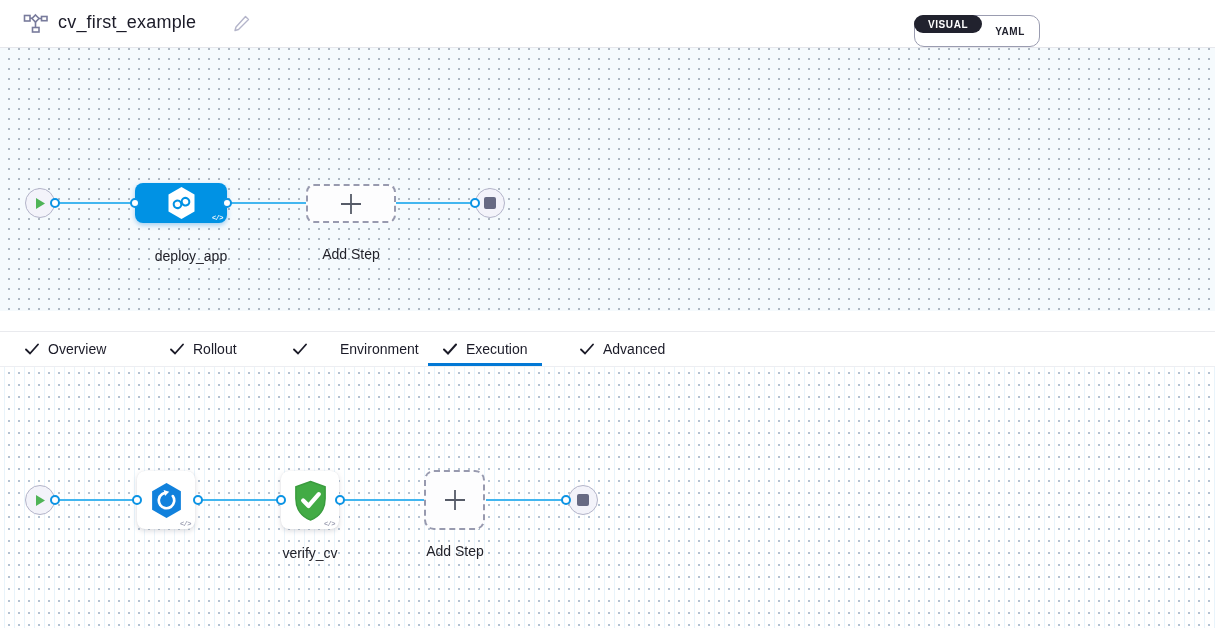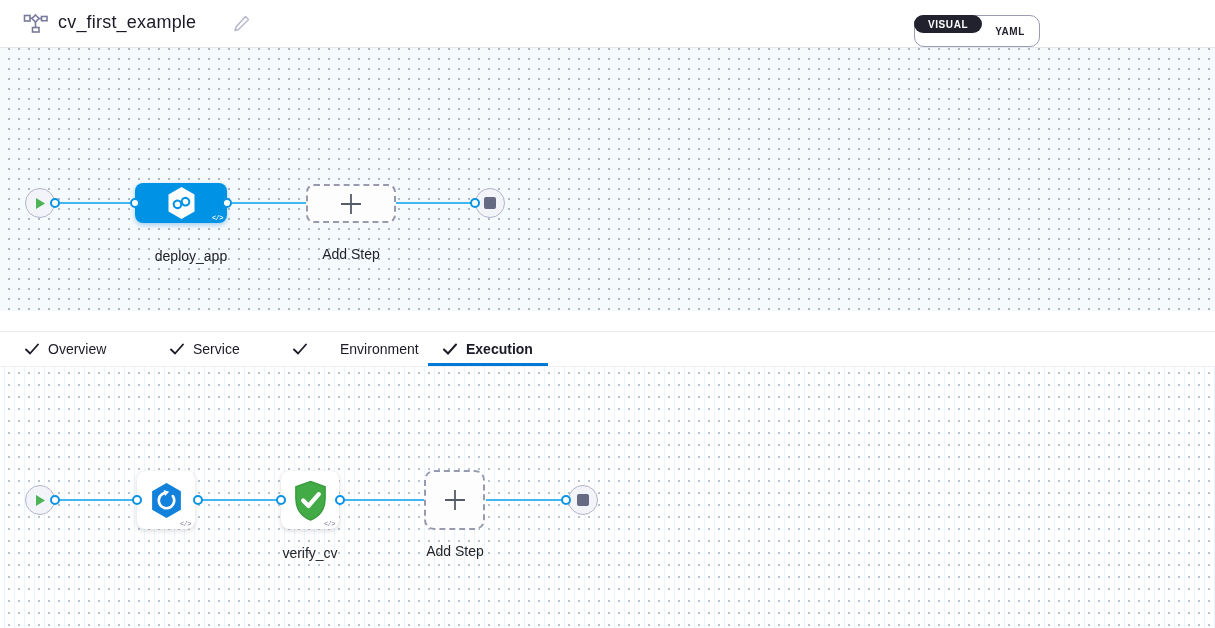--- a/index.html
+++ b/index.html
@@ -70,21 +70,21 @@
 
   .node-label { position:absolute; font-size:14px; color:#22222a;
     text-align:center; line-height:20px; }
 
   
   .tabbar { position:absolute; top:311px; left:0; width:100%; height:36px;
     background:#fff; border-top:1px solid #e9eaee; border-bottom:1px solid #edeef2;
     z-index:4;margin-top:20px; }
   .tab { position:absolute; top:0; height:100%; display:flex; align-items:center;
     gap:9px; padding:0 15px; font-size:14px; color:#1b1b28; cursor:pointer; }
-  .tab.active { font-weight:700; }
+  .tab.active { font-weight:400; }
   .tab.active::after { content:""; position:absolute; left:0; right:0; bottom:0;
     height:3px; background:#0278d5; }
 </style>
 </head>
 <body>
 
 <div class="page">
 
   <div class="header">
     <span class="pipeline-icon">
@@ -154,33 +154,39 @@
     <div class="tab" style="left:10px;">
       <svg width="14" height="12" viewBox="0 0 14 12">
         <path d="M1 6.5 L5 10.5 L13 1.5" stroke="#1b1b28" stroke-width="1.8" fill="none" stroke-linecap="round"></path>
       </svg>
       <span>Overview</span>
     </div>
     <div class="tab" style="left:155px;">
       <svg width="14" height="12" viewBox="0 0 14 12">
         <path d="M1 6.5 L5 10.5 L13 1.5" stroke="#1b1b28" stroke-width="1.8" fill="none" stroke-linecap="round"></path>
       </svg>
-      <span>Service</span>
+      <span>Rollout</span>
     </div>
     <div class="tab" style="left:278px;gap:33px;">
       <svg width="14" height="12" viewBox="0 0 14 12">
         <path d="M1 6.5 L5 10.5 L13 1.5" stroke="#1b1b28" stroke-width="1.8" fill="none" stroke-linecap="round"></path>
       </svg>
       <span>Environment</span>
     </div>
     <div class="tab active" style="left:428px;">
       <svg width="14" height="12" viewBox="0 0 14 12">
         <path d="M1 6.5 L5 10.5 L13 1.5" stroke="#1b1b28" stroke-width="2" fill="none" stroke-linecap="round"></path>
       </svg>
       <span>Execution</span>
+    </div>
+    <div class="tab" style="left:565px;">
+      <svg width="14" height="12" viewBox="0 0 14 12">
+        <path d="M1 6.5 L5 10.5 L13 1.5" stroke="#1b1b28" stroke-width="1.8" fill="none" stroke-linecap="round"></path>
+      </svg>
+      <span>Advanced</span>
     </div>
   </div>
 
   <div class="canvas-exec">
 
     <div class="edge" style="left:55px; top:152px; width:82px;"></div>
     <div class="edge" style="left:198px; top:152px; width:83px;"></div>
     <div class="edge" style="left:340px; top:152px; width:84px;"></div>
     <div class="edge" style="left:486px; top:152px; width:80px;"></div>
 

